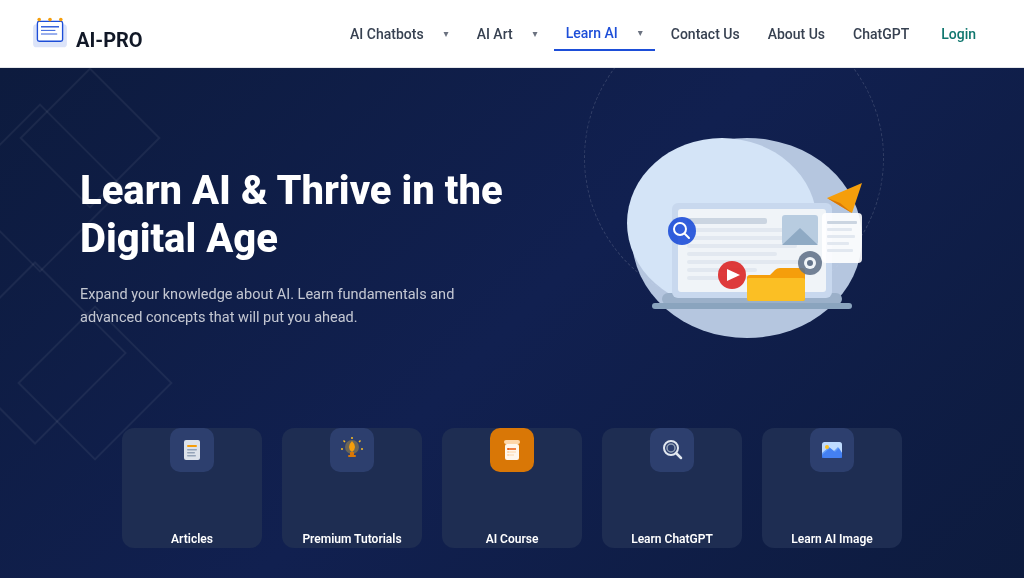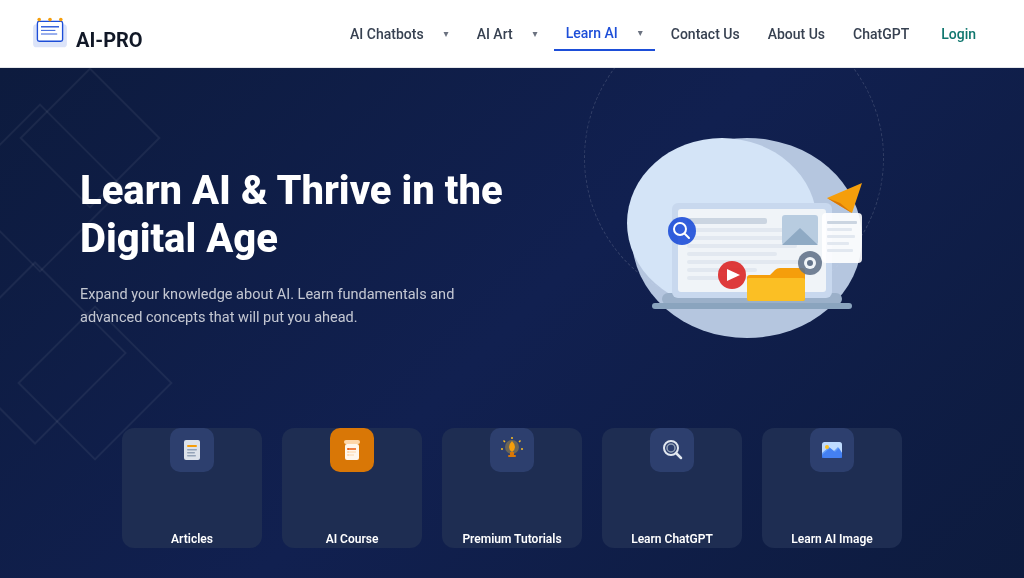--- a/index.html
+++ b/index.html
@@ -307,56 +307,56 @@
           <rect x="8" y="8" width="10" height="2" rx="1" fill="#f59e0b"></rect>
           <rect x="8" y="12" width="10" height="1.5" rx="0.75" fill="#94a3b8"></rect>
           <rect x="8" y="15" width="8" height="1.5" rx="0.75" fill="#94a3b8"></rect>
           <rect x="8" y="18" width="9" height="1.5" rx="0.75" fill="#94a3b8"></rect>
         </svg>
       </div>
       <span class="card-label">Articles</span>
     </div>
 
     <div class="card">
+      <div class="card-icon">
+        <svg width="26" height="26" viewBox="0 0 26 26" fill="none" xmlns="http://www.w3.org/2000/svg">
+          <circle cx="13" cy="10" r="7" fill="#fbbf24" opacity="0.3"></circle>
+          <path d="M13 4 Q16 7 16 10 Q16 13 13 15 Q10 13 10 10 Q10 7 13 4Z" fill="#f59e0b"></path>
+          <rect x="11" y="15" width="4" height="3" rx="0.5" fill="#d97706"></rect>
+          <rect x="9" y="18" width="8" height="2" rx="1" fill="#d97706"></rect>
+
+          <line x1="13" y1="2" x2="13" y2="0" stroke="#fbbf24" stroke-width="1.5"></line>
+          <line x1="20" y1="5" x2="21.5" y2="3.5" stroke="#fbbf24" stroke-width="1.5"></line>
+          <line x1="22" y1="12" x2="24" y2="12" stroke="#fbbf24" stroke-width="1.5"></line>
+          <line x1="6" y1="5" x2="4.5" y2="3.5" stroke="#fbbf24" stroke-width="1.5"></line>
+          <line x1="4" y1="12" x2="2" y2="12" stroke="#fbbf24" stroke-width="1.5"></line>
+        </svg>
+      </div>
+      <span class="card-label">Premium Tutorials</span>
+    </div>
+
+    <div class="card">
       <div class="card-icon orange">
         <svg width="26" height="26" viewBox="0 0 26 26" fill="none" xmlns="http://www.w3.org/2000/svg">
           <rect x="5" y="3" width="16" height="4" rx="2" fill="#fed7aa"></rect>
           <rect x="6" y="7" width="14" height="16" rx="2" fill="#fff7ed"></rect>
           <line x1="9" y1="12" x2="17" y2="12" stroke="#ea580c" stroke-width="1.5"></line>
           <line x1="9" y1="15" x2="17" y2="15" stroke="#fed7aa" stroke-width="1"></line>
           <line x1="9" y1="18" x2="15" y2="18" stroke="#fed7aa" stroke-width="1"></line>
           <circle cx="9" cy="12" r="1" fill="#ea580c"></circle>
           <circle cx="9" cy="15" r="1" fill="#fed7aa"></circle>
           <circle cx="9" cy="18" r="1" fill="#fed7aa"></circle>
         </svg>
       </div>
       <span class="card-label">AI Course</span>
     </div>
 
     <div class="card">
       <div class="card-icon">
         <svg width="26" height="26" viewBox="0 0 26 26" fill="none" xmlns="http://www.w3.org/2000/svg">
-          <circle cx="13" cy="10" r="7" fill="#fbbf24" opacity="0.3"></circle>
-          <path d="M13 4 Q16 7 16 10 Q16 13 13 15 Q10 13 10 10 Q10 7 13 4Z" fill="#f59e0b"></path>
-          <rect x="11" y="15" width="4" height="3" rx="0.5" fill="#d97706"></rect>
-          <rect x="9" y="18" width="8" height="2" rx="1" fill="#d97706"></rect>
-
-          <line x1="13" y1="2" x2="13" y2="0" stroke="#fbbf24" stroke-width="1.5"></line>
-          <line x1="20" y1="5" x2="21.5" y2="3.5" stroke="#fbbf24" stroke-width="1.5"></line>
-          <line x1="22" y1="12" x2="24" y2="12" stroke="#fbbf24" stroke-width="1.5"></line>
-          <line x1="6" y1="5" x2="4.5" y2="3.5" stroke="#fbbf24" stroke-width="1.5"></line>
-          <line x1="4" y1="12" x2="2" y2="12" stroke="#fbbf24" stroke-width="1.5"></line>
-        </svg>
-      </div>
-      <span class="card-label">Premium Tutorials</span>
-    </div>
-
-    <div class="card">
-      <div class="card-icon">
-        <svg width="26" height="26" viewBox="0 0 26 26" fill="none" xmlns="http://www.w3.org/2000/svg">
           <circle cx="12" cy="11" r="7" fill="none" stroke="#e2e8f0" stroke-width="2"></circle>
           <circle cx="12" cy="11" r="4" fill="none" stroke="#94a3b8" stroke-width="1.5"></circle>
           <line x1="17" y1="16" x2="22" y2="21" stroke="#e2e8f0" stroke-width="2.5" stroke-linecap="round"></line>
         </svg>
       </div>
       <span class="card-label">Learn ChatGPT</span>
     </div>
 
     <div class="card">
       <div class="card-icon">

